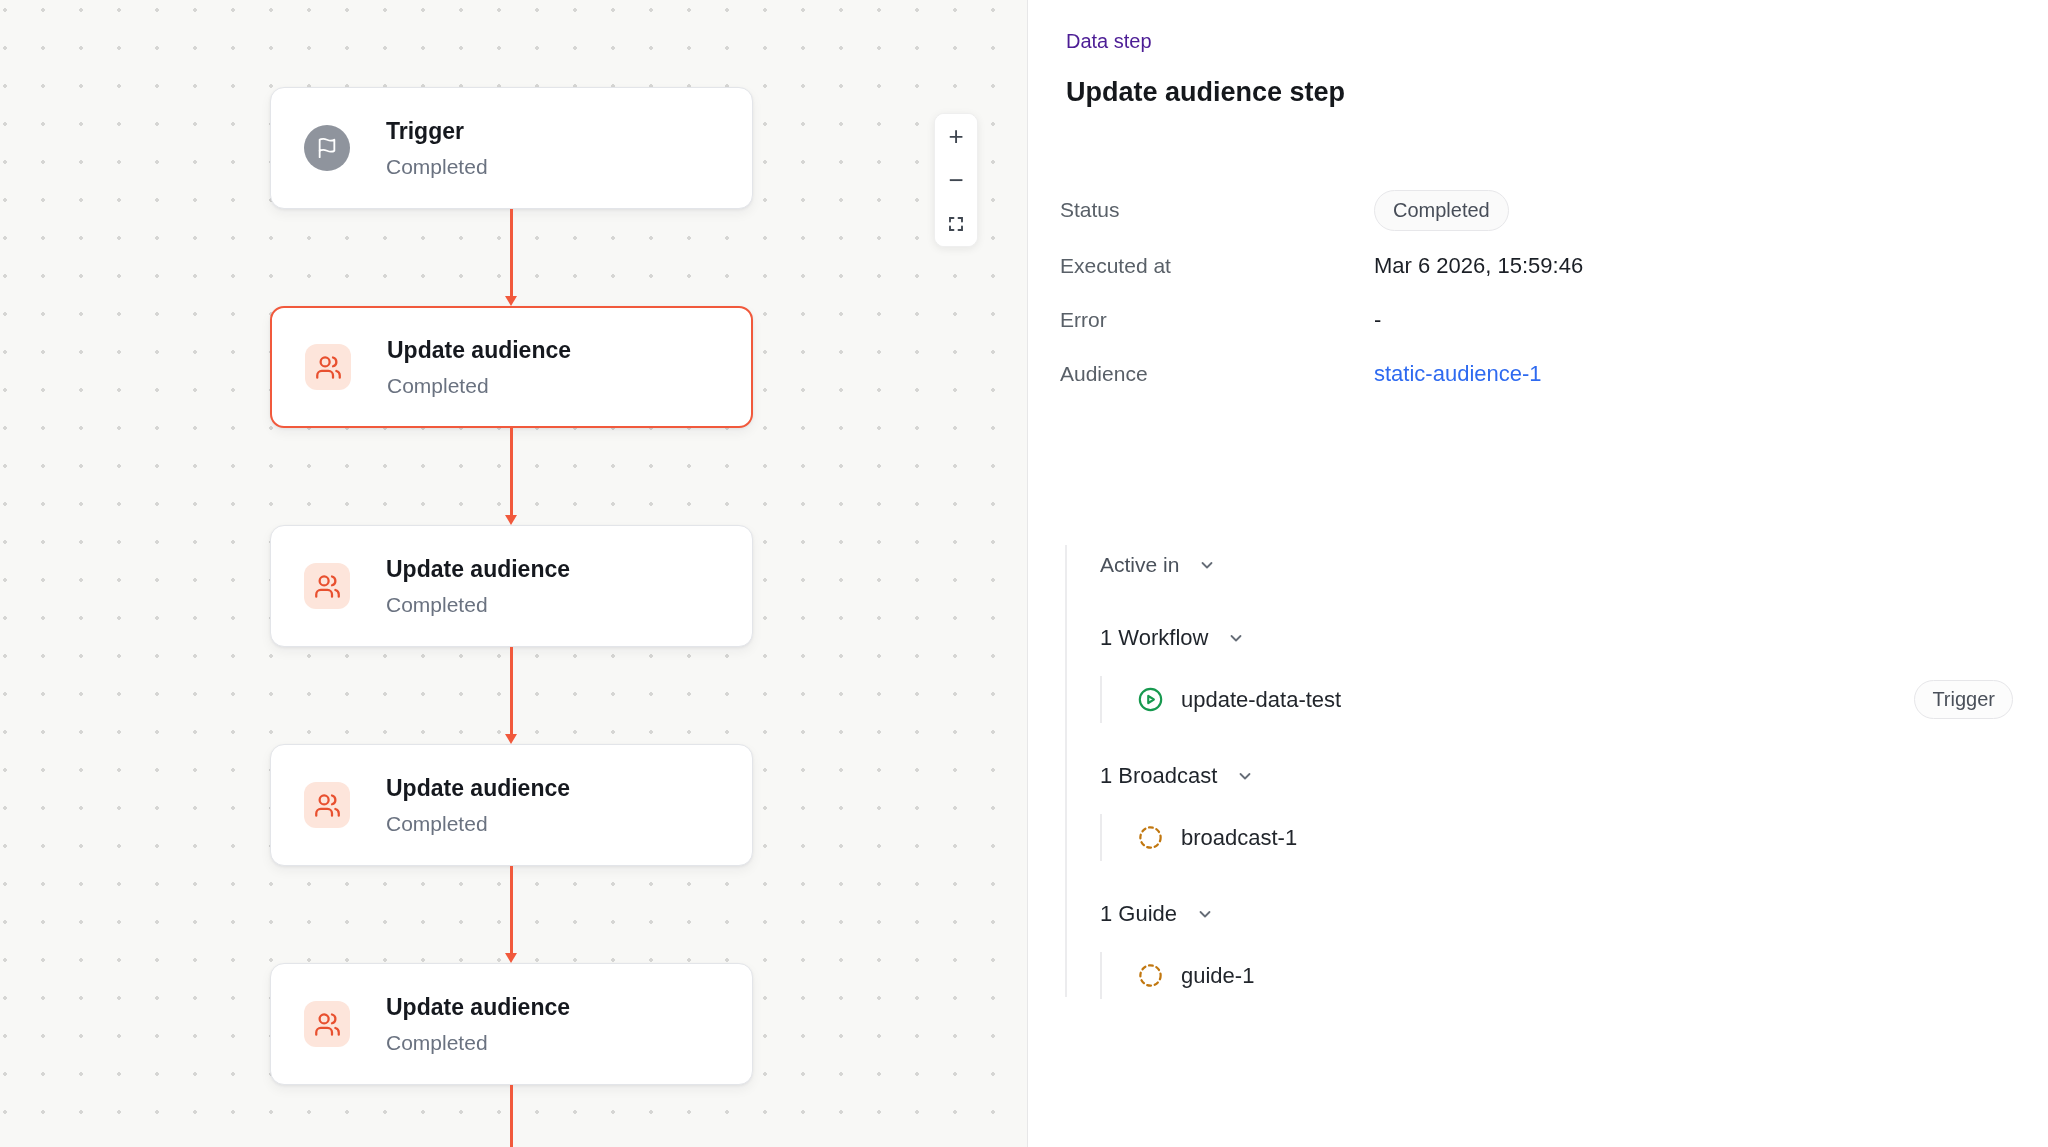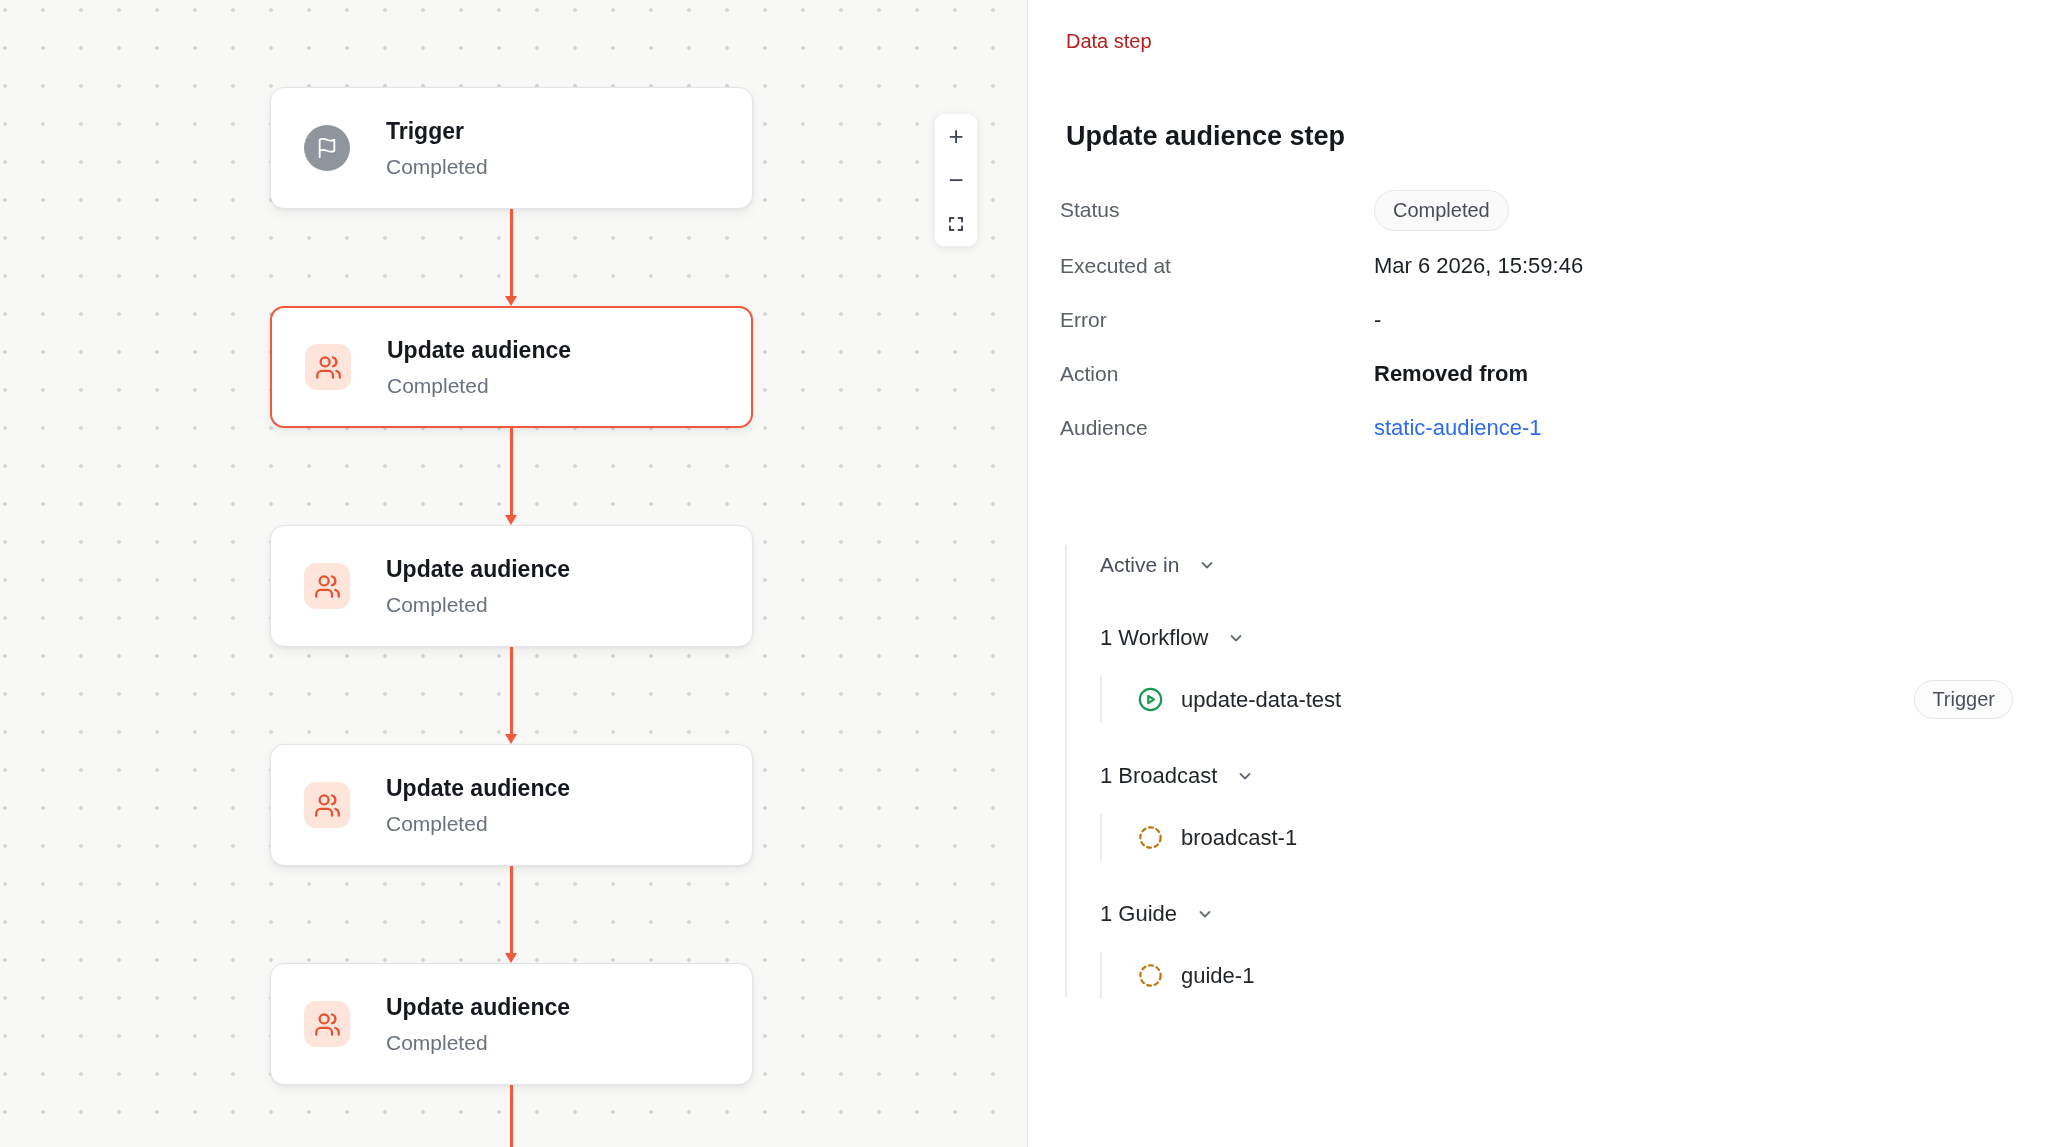--- a/index.html
+++ b/index.html
@@ -36,22 +36,22 @@
     position:absolute; left:934px; top:113px; width:44px; height:134px;
     background:#fff; border:1px solid #efefef; border-radius:10px;
     box-shadow:0 2px 8px rgba(20,20,30,.08);
     display:flex; flex-direction:column; align-items:stretch; overflow:hidden;
   }
   .zoom-btn { flex:1; display:flex; align-items:center; justify-content:center;
     font-size:26px; font-weight:400; color:#3f4650; background:#fff; border:0; cursor:pointer; line-height:1; }
 
   
   .panel { position:absolute; left:1028px; top:0; width:1020px; height:1147px; background:#fff; }
-  .eyebrow { position:absolute; left:38px; top:29px; font-size:20px; color:#b91c1c; line-height:24px; }
-  .page-title { position:absolute; left:38px; top:76px; font-size:27px; font-weight:700; color:#15181c; line-height:33px;margin-top:44px; }
+  .eyebrow { position:absolute; left:38px; top:29px; font-size:20px; color:#4c1d95; line-height:24px; }
+  .page-title { position:absolute; left:38px; top:76px; font-size:27px; font-weight:700; color:#15181c; line-height:33px; }
 
   .kv { position:absolute; left:32px; top:181px; width:947px; }
   .kv-row { display:flex; align-items:center; height:54px; }
   .kv-row:first-child { height:58px; }
   .kv-label { width:314px; flex:0 0 314px; font-size:21px; color:#596068; }
   .kv-value { font-size:22px; display:flex; align-items:center; }
   .v-plain { color:#1b1f26; font-weight:500; }
   .v-strong { color:#15181c; font-weight:600; }
   .v-link { color:#2e6af0; font-weight:500; cursor:pointer; }
   .badge {
@@ -200,27 +200,20 @@
     </div>
   </div>
         <div class="kv-row">
     <div class="kv-label">Error</div>
     <div class="kv-value">
 
       <span class="v-text v-plain">-</span>
     </div>
   </div>
         <div class="kv-row">
-    <div class="kv-label">Action</div>
-    <div class="kv-value">
-
-      <span class="v-text v-strong">Removed from</span>
-    </div>
-  </div>
-        <div class="kv-row">
     <div class="kv-label">Audience</div>
     <div class="kv-value">
 
       <span class="v-text v-link">static-audience-1</span>
     </div>
   </div>
       </div>
 
     <section class="active-in">
       <div class="ai-header">

